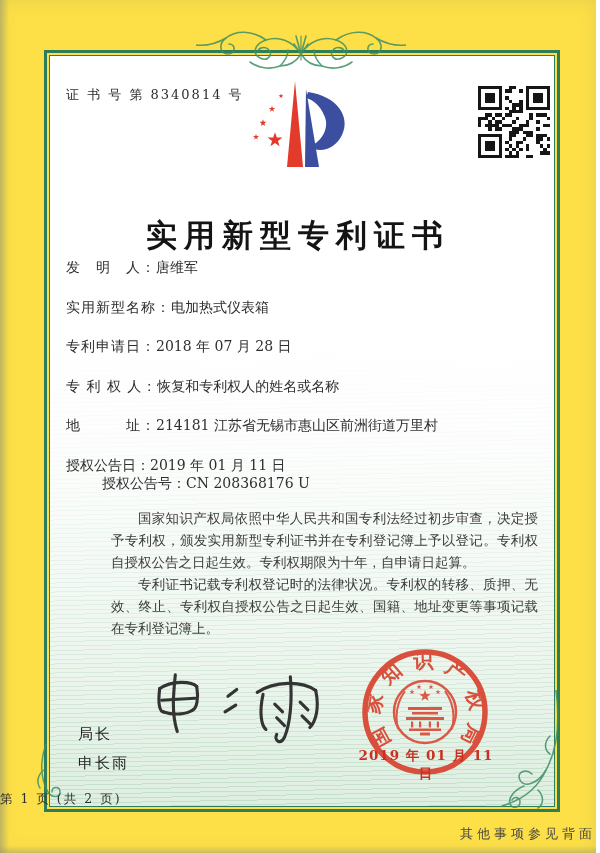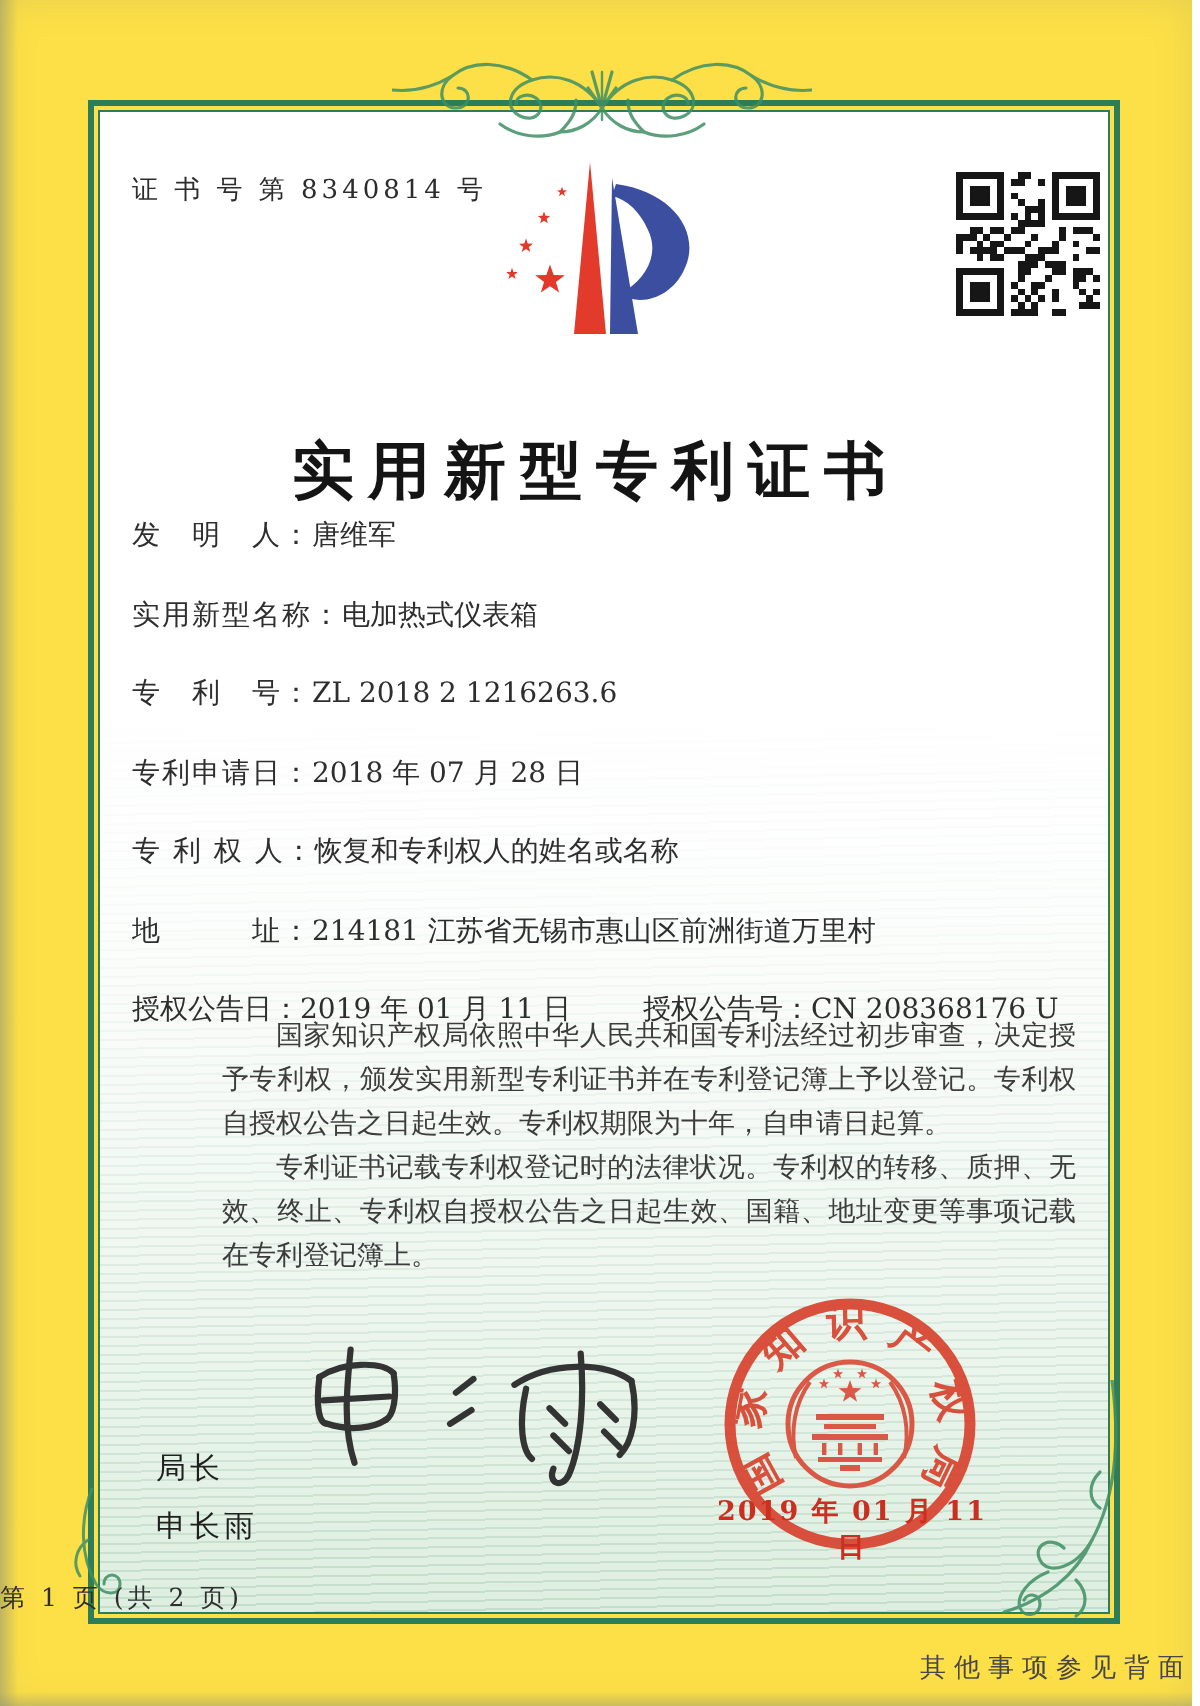--- a/index.html
+++ b/index.html
@@ -29,21 +29,21 @@
 
   .cert-no{position:absolute;left:66px;top:86px;font-size:13px;letter-spacing:2px;color:#2c2c2c;}
   .qr{position:absolute;left:478px;top:86px;width:72px;height:72px;background:#fff;}
   .logo{position:absolute;left:243px;top:79px;width:118px;height:94px;}
   .title{position:absolute;left:0;right:0;top:186px;text-align:center;
     font-size:31px;font-weight:bold;letter-spacing:7px;color:#141414;margin-top:29px;}
 
   .fields{position:absolute;left:66px;top:259px;right:56px;font-size:14px;color:#2e2e2e;}
   .field-row{margin-bottom:21.5px;white-space:nowrap;}
   .field-label{letter-spacing:1px;}
-  .grant-row{display:flex;white-space:nowrap;}
+  .grant-row{display:flex;white-space:nowrap;flex-direction:column;}
   .grant-pair.second{margin-left:36px;}
 
   .paragraphs{position:absolute;left:66px;right:58px;top:507px;
     font-size:13.5px;line-height:1.63;color:#3c3c3c;text-align:justify;margin-left:45px;}
   .paragraphs p{text-indent:2em;}
 
   .sign-block{position:absolute;left:78px;top:720px;font-size:15px;color:#1f1f1f;line-height:1.95;letter-spacing:2px;}
   .signature{position:absolute;left:148px;top:664px;width:195px;height:88px;}
 
   .seal{position:absolute;left:349px;top:636px;width:152px;height:152px;opacity:.92;}
@@ -246,23 +246,20 @@
   <h1 class="title">实用新型专利证书</h1>
 
   <div class="fields">
     <div class="field-row">
       <span class="field-label">发　明　人：</span><span class="field-value">唐维军</span>
     </div>
     <div class="field-row">
       <span class="field-label">实用新型名称：</span><span class="field-value">电加热式仪表箱</span>
     </div>
     <div class="field-row">
-      <span class="field-label">专　利　号：</span><span class="field-value">ZL 2018 2 1216263.6</span>
-    </div>
-    <div class="field-row">
       <span class="field-label">专利申请日：</span><span class="field-value">2018 年 07 月 28 日</span>
     </div>
     <div class="field-row">
       <span class="field-label">专 利 权 人：</span><span class="field-value">恢复和专利权人的姓名或名称</span>
     </div>
     <div class="field-row">
       <span class="field-label">地　　　址：</span><span class="field-value">214181 江苏省无锡市惠山区前洲街道万里村</span>
     </div>
     <div class="grant-row">
       <span class="grant-pair"><span>授权公告日：</span><span>2019 年 01 月 11 日</span></span>

